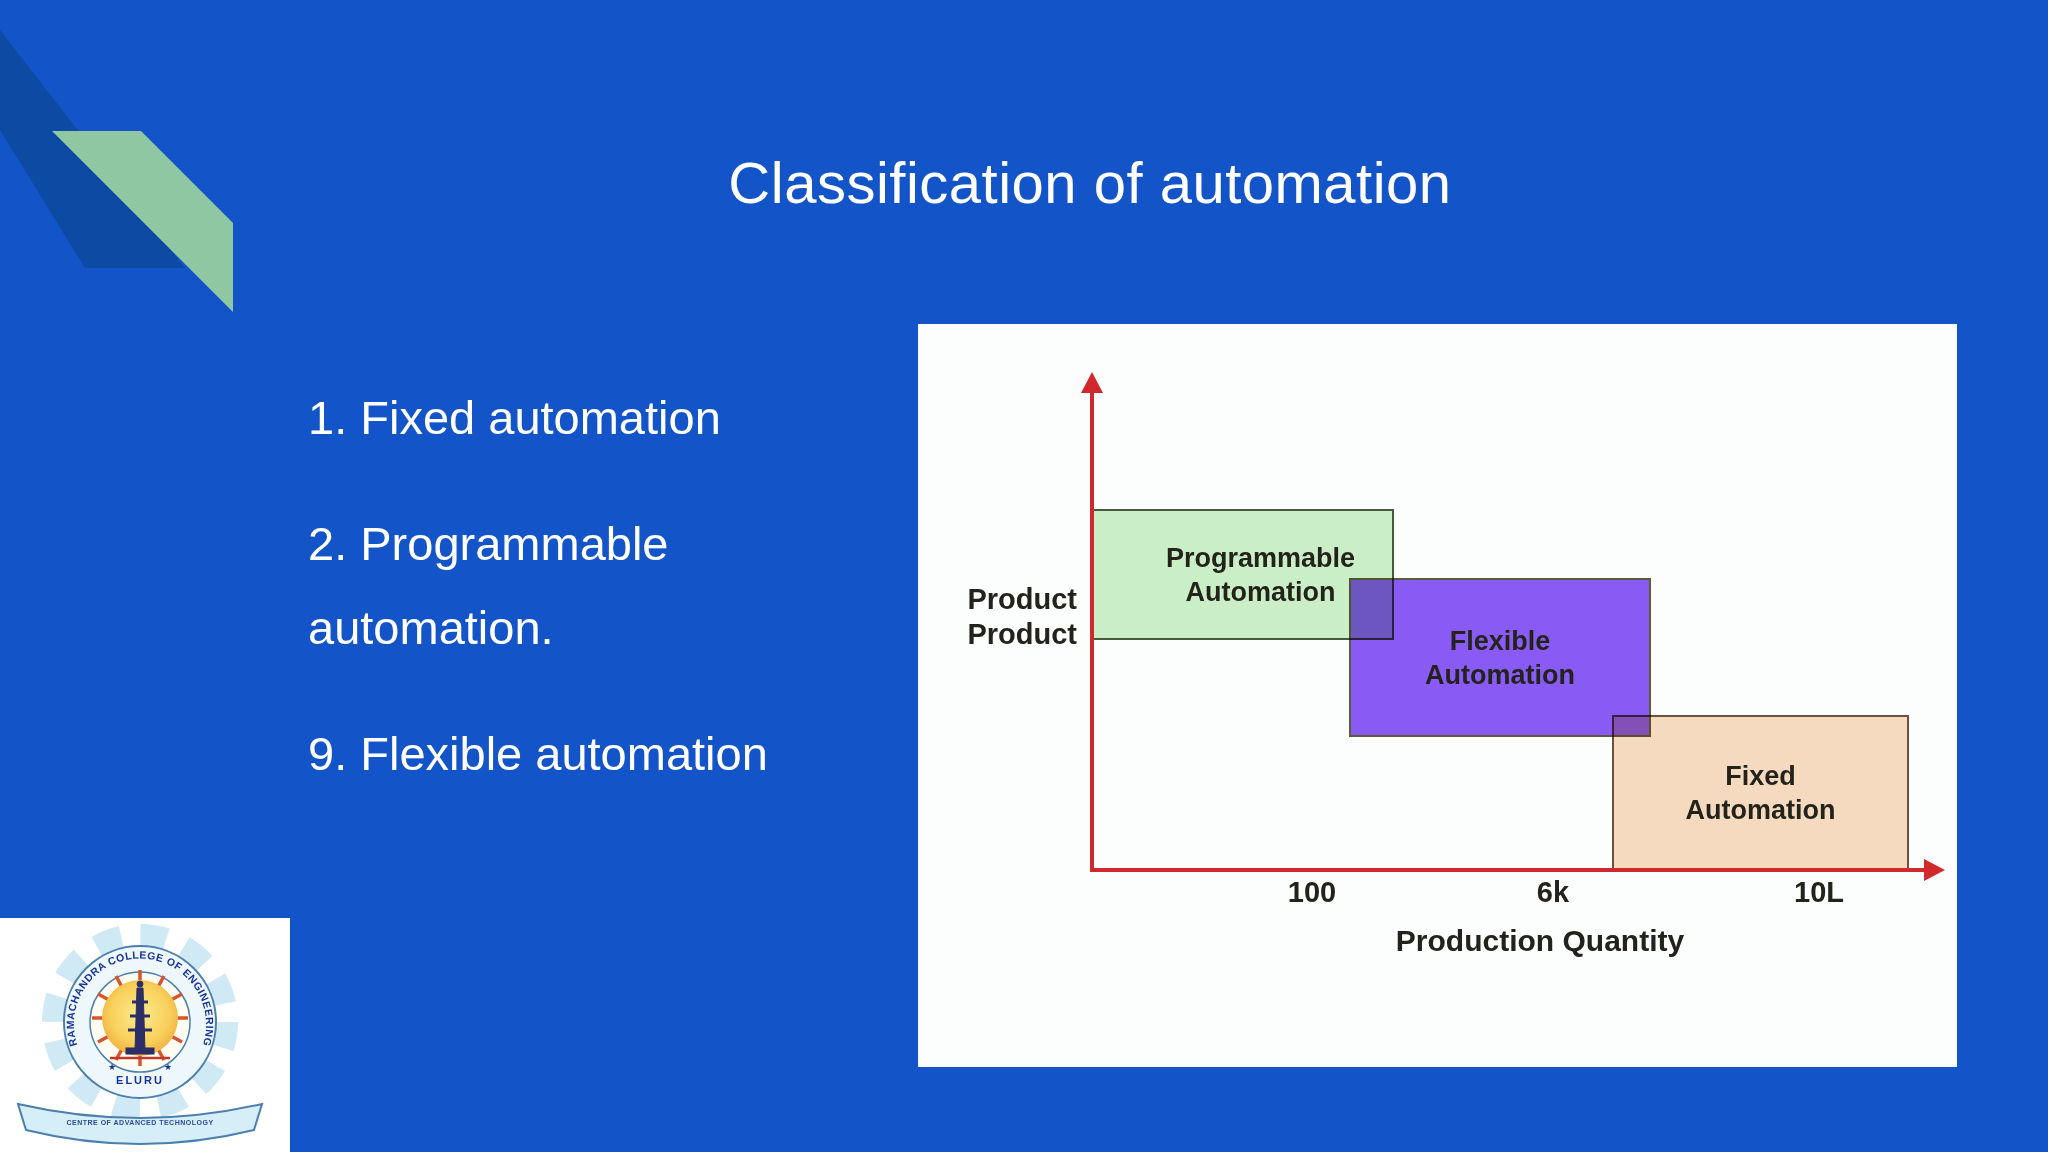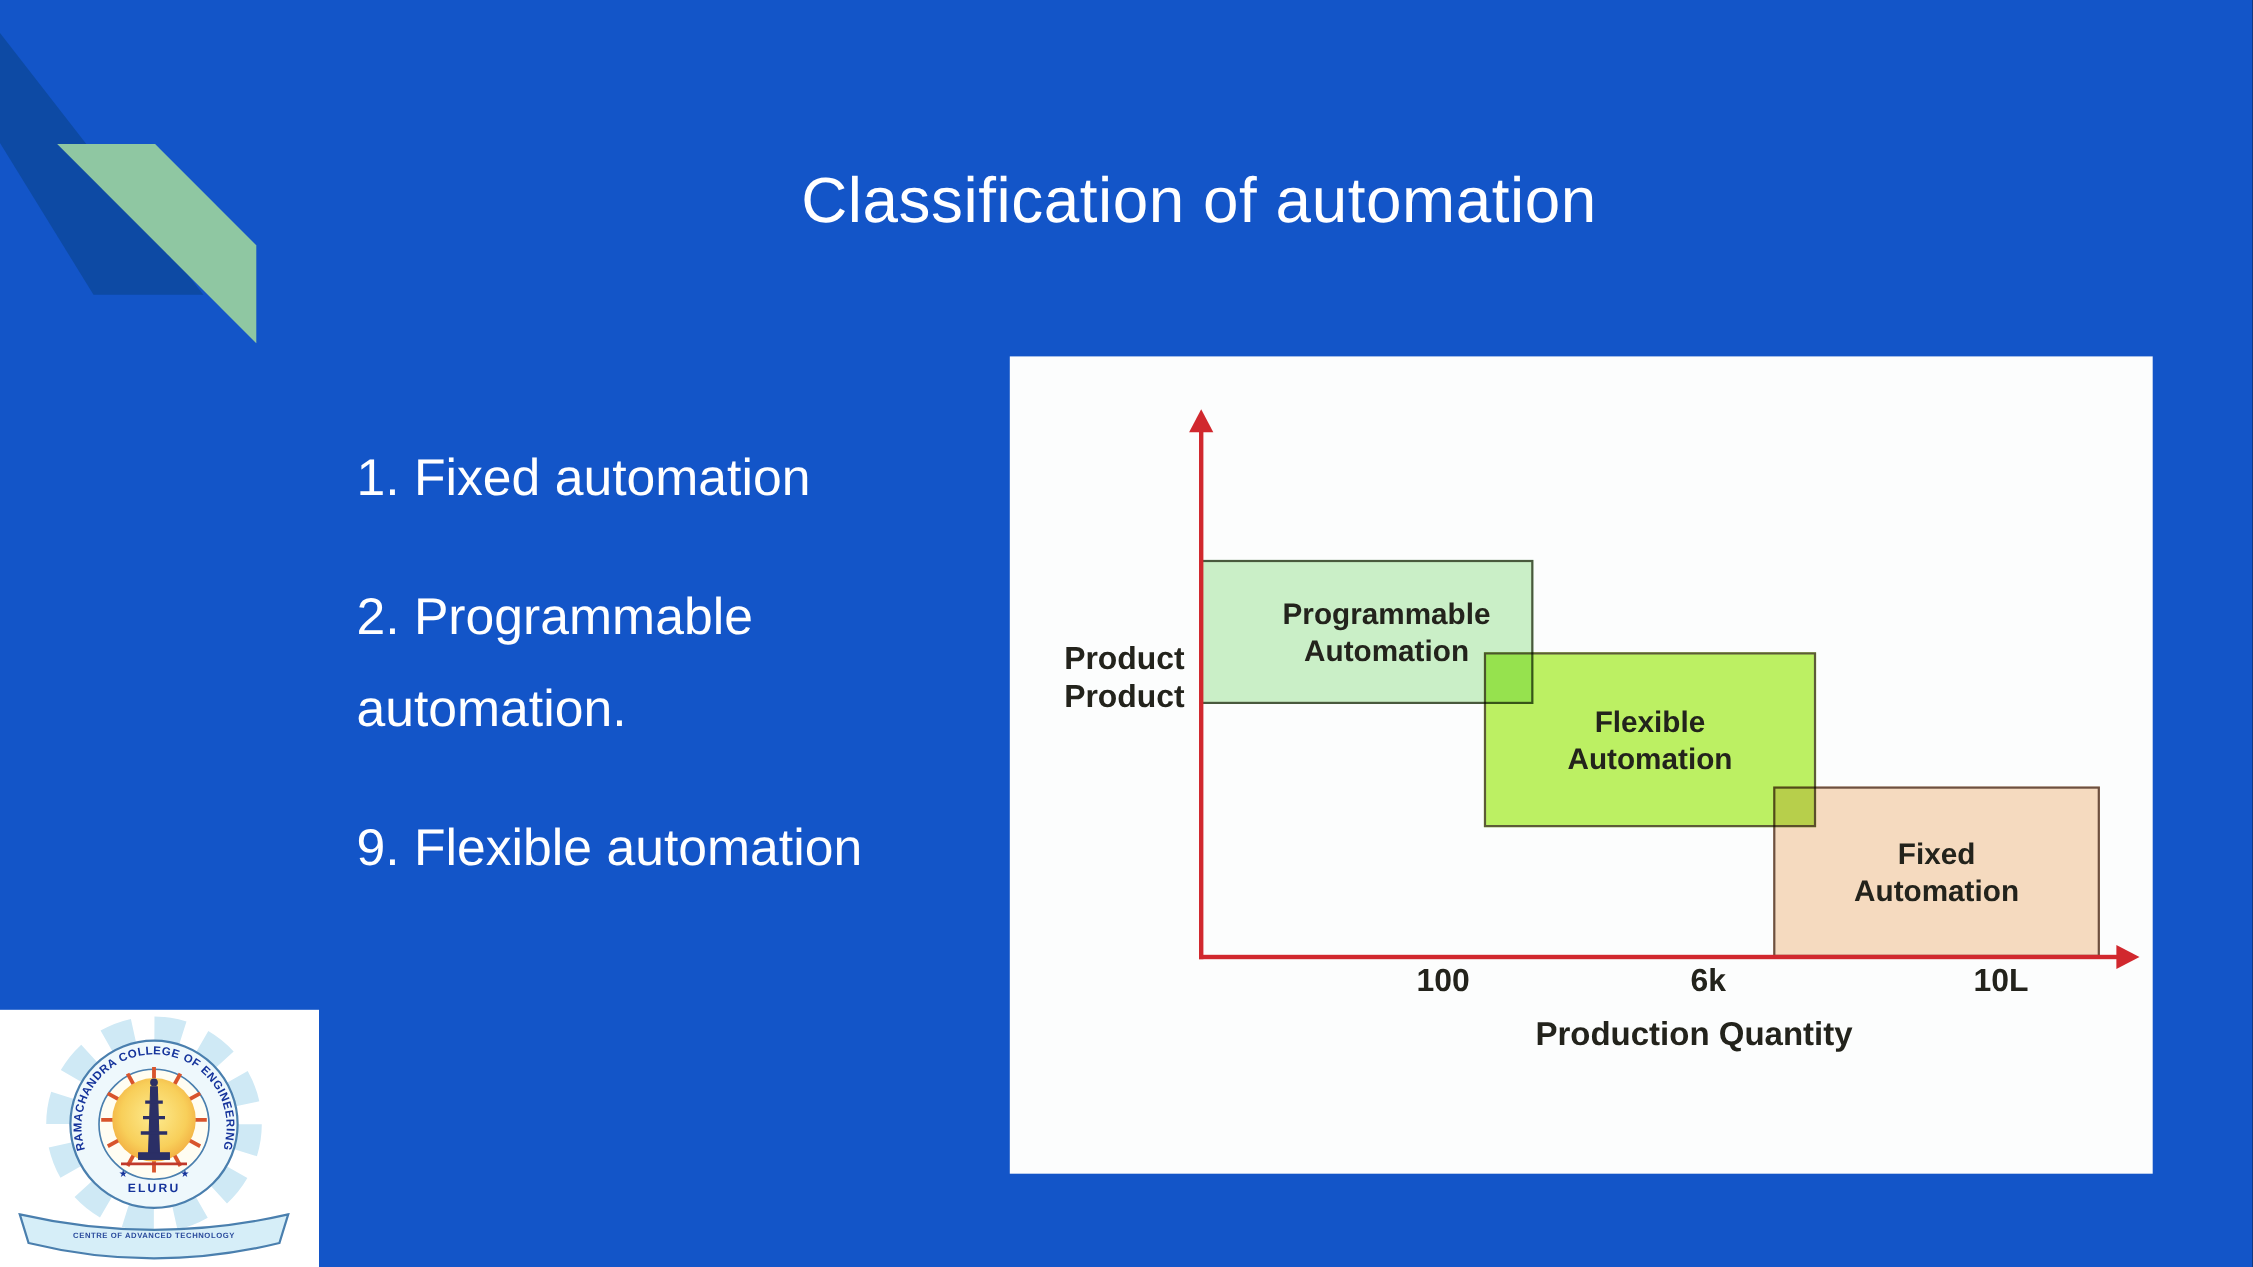--- a/index.html
+++ b/index.html
@@ -12,21 +12,21 @@
   .corner-decor{position:absolute;left:0;top:0;width:300px;height:340px;}
   .title{
     position:absolute;left:600px;top:110px;width:980px;
     text-align:center;font-size:58px;font-weight:400;color:#ffffff;
     letter-spacing:0.5px;white-space:nowrap;
   }
   .list{
     position:absolute;left:308px;top:376px;width:580px;
     color:#ffffff;font-size:47px;line-height:84px;font-weight:400;
   }
-  .list p{margin:16px;}
+  .list p{margin:0;}
   .list p + p{margin-top:42px;}
   
   .panel{
     position:absolute;left:918px;top:324px;width:1039px;height:743px;
     background:#fcfdfd;
   }
   .plot{position:absolute;left:0;top:0;width:100%;height:100%;}
   .axis{position:absolute;background:#d1282e;z-index:5;}
   .yaxis{left:172px;top:66px;width:4px;height:482px;}
   .xaxis{left:172px;top:544px;width:838px;height:4px;}
@@ -92,21 +92,21 @@
       <div class="axis yaxis"></div>
       <div class="yarrow"></div>
       <div class="axis xaxis"></div>
       <div class="xarrow"></div>
       <div class="xlabel">Production Quantity</div>
 
     <div class="region" style="left: 173px; top: 185px; width: 303px; height: 131px; background: rgb(205, 241, 201); border: 2px solid rgb(74, 90, 61); padding-left: 36px;">
           <div>Programmable</div>
           <div>Automation</div>
         </div>
-        <div class="region" style="left: 431px; top: 269px; width: 302px; height: 159px; background: #bef264; border: 2px solid rgb(94, 92, 56);">
+        <div class="region" style="left: 431px; top: 254px; width: 302px; height: 159px; background: #8b5cf6; border: 2px solid rgb(94, 92, 56);">
           <div>Flexible</div>
           <div>Automation</div>
         </div>
         <div class="region" style="left: 678px; top: 391px; width: 297px; height: 155px; background: rgb(248, 220, 193); border: 2px solid rgb(110, 80, 64); margin-left: 16px;">
           <div>Fixed</div>
           <div>Automation</div>
         </div>
         <div class="tick" style="left: 334px;">100</div>
         <div class="tick" style="left: 575px;">6k</div>
         <div class="tick" style="left: 841px;">10L</div>

